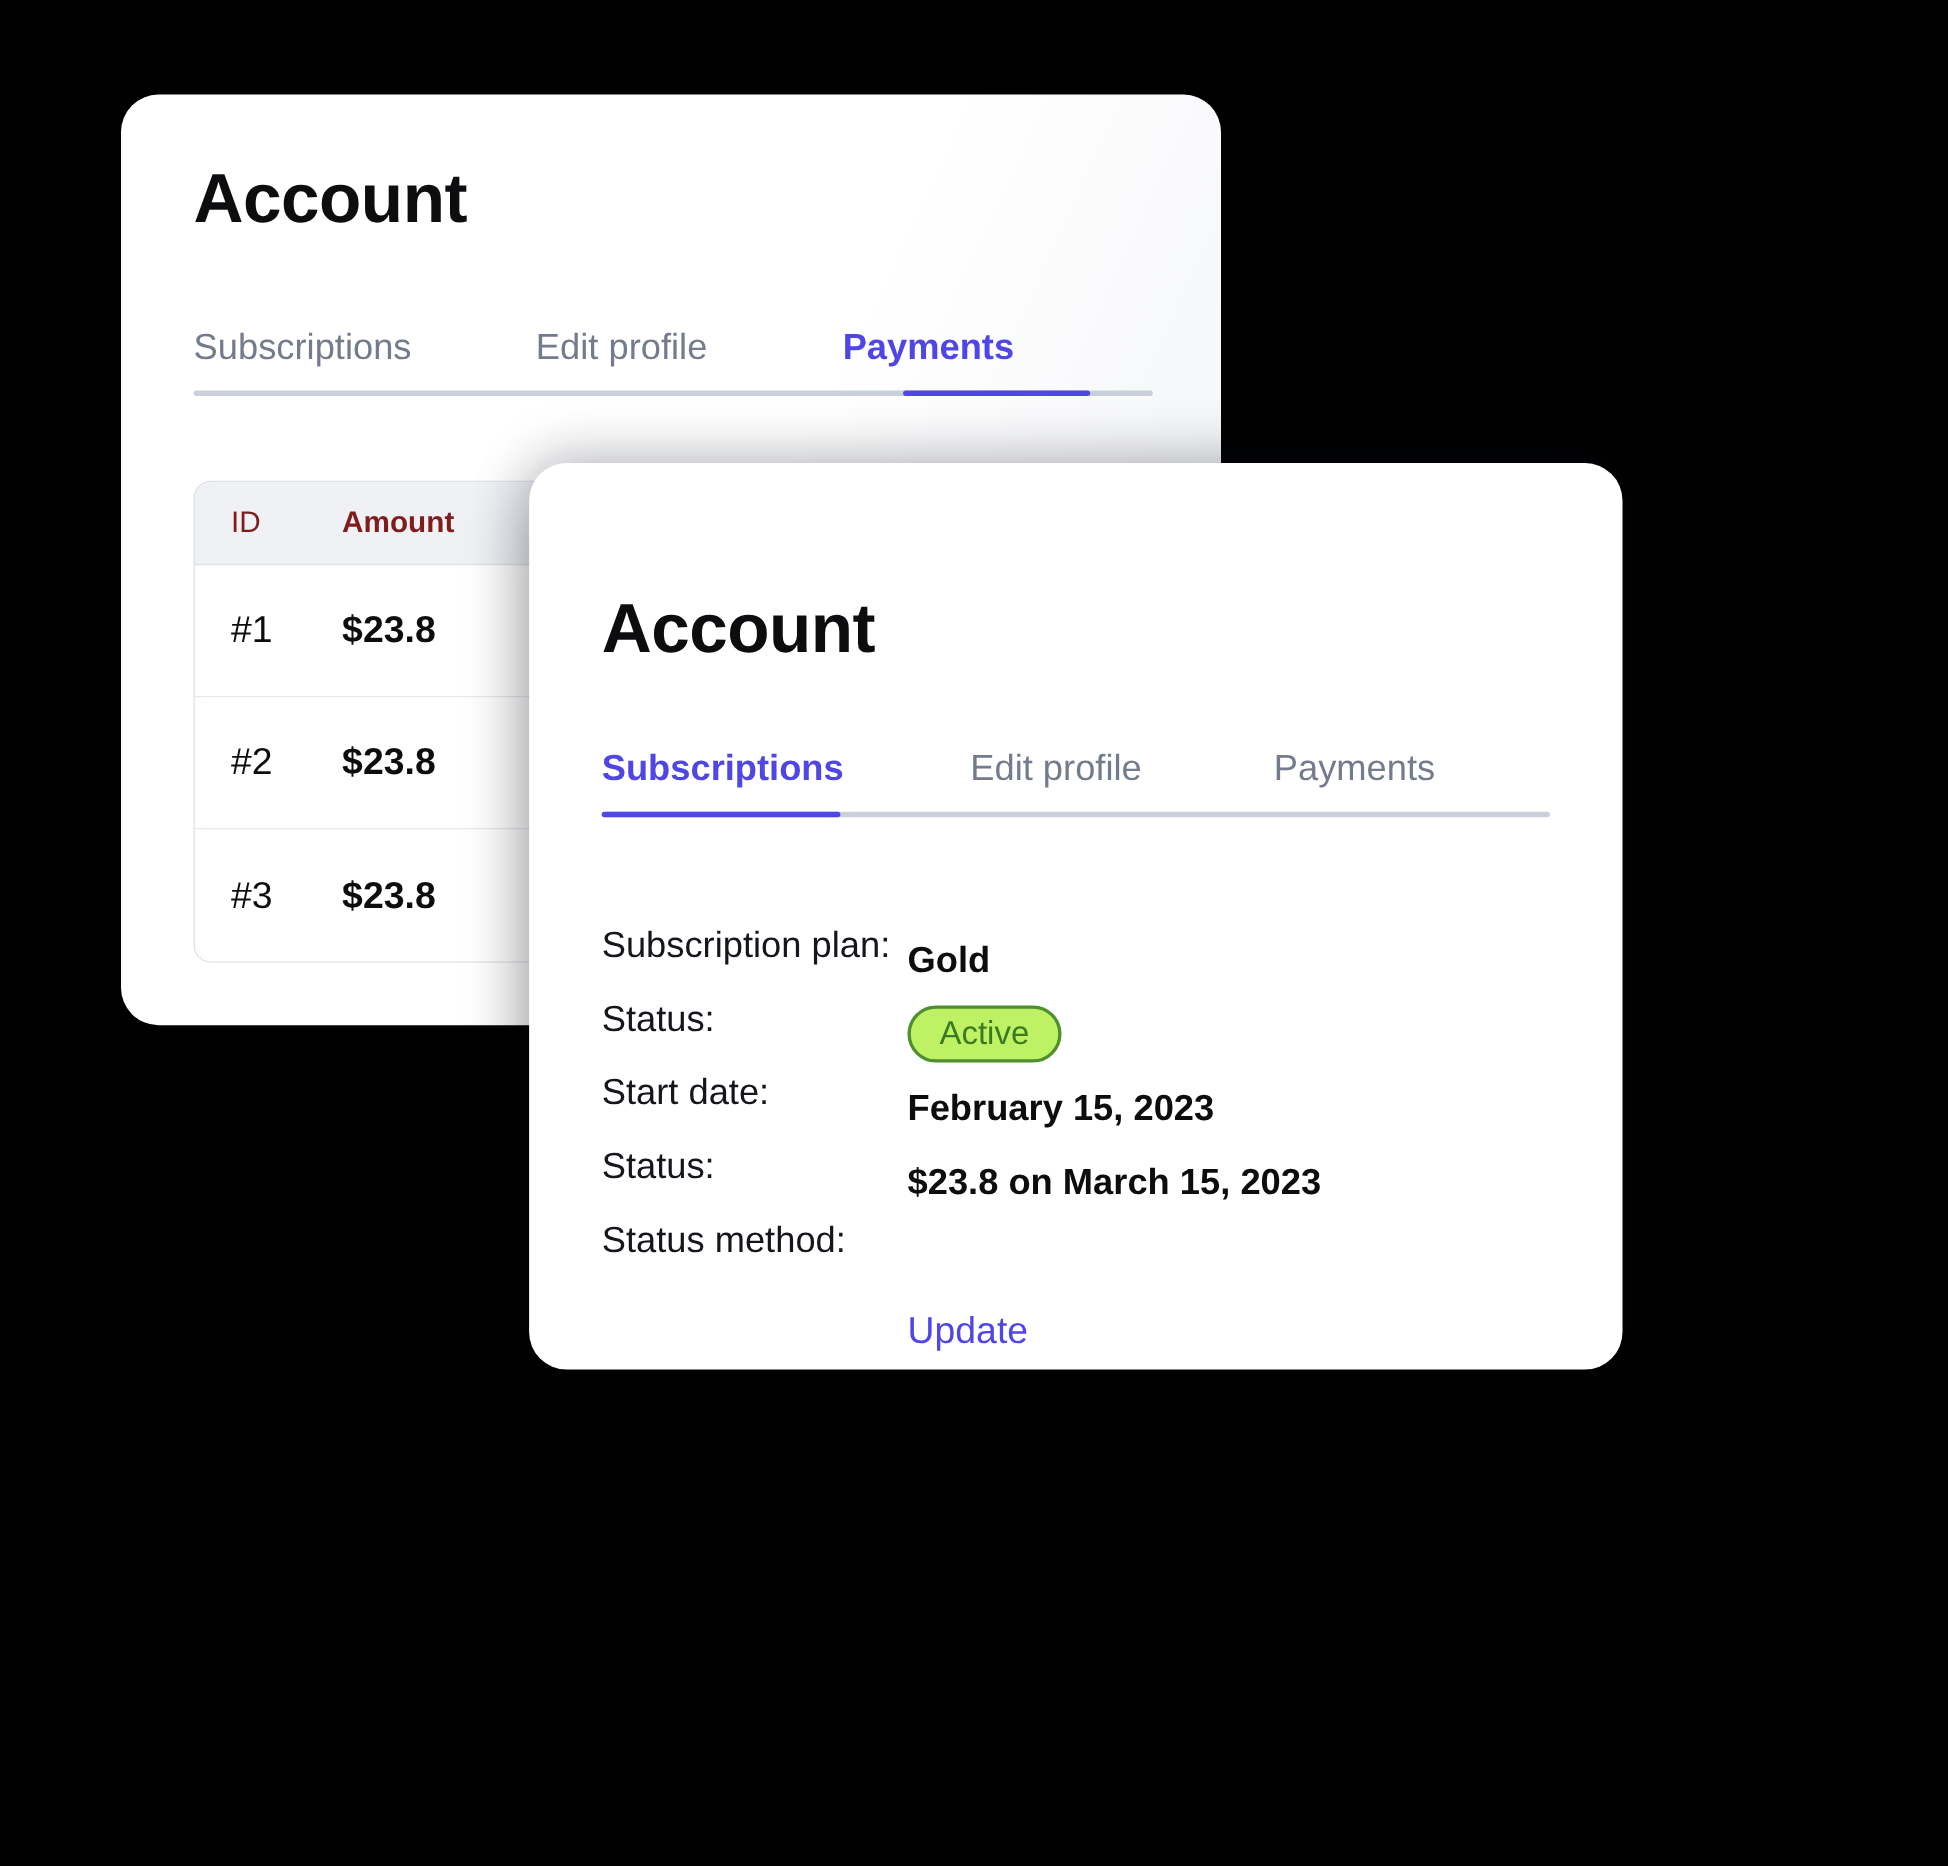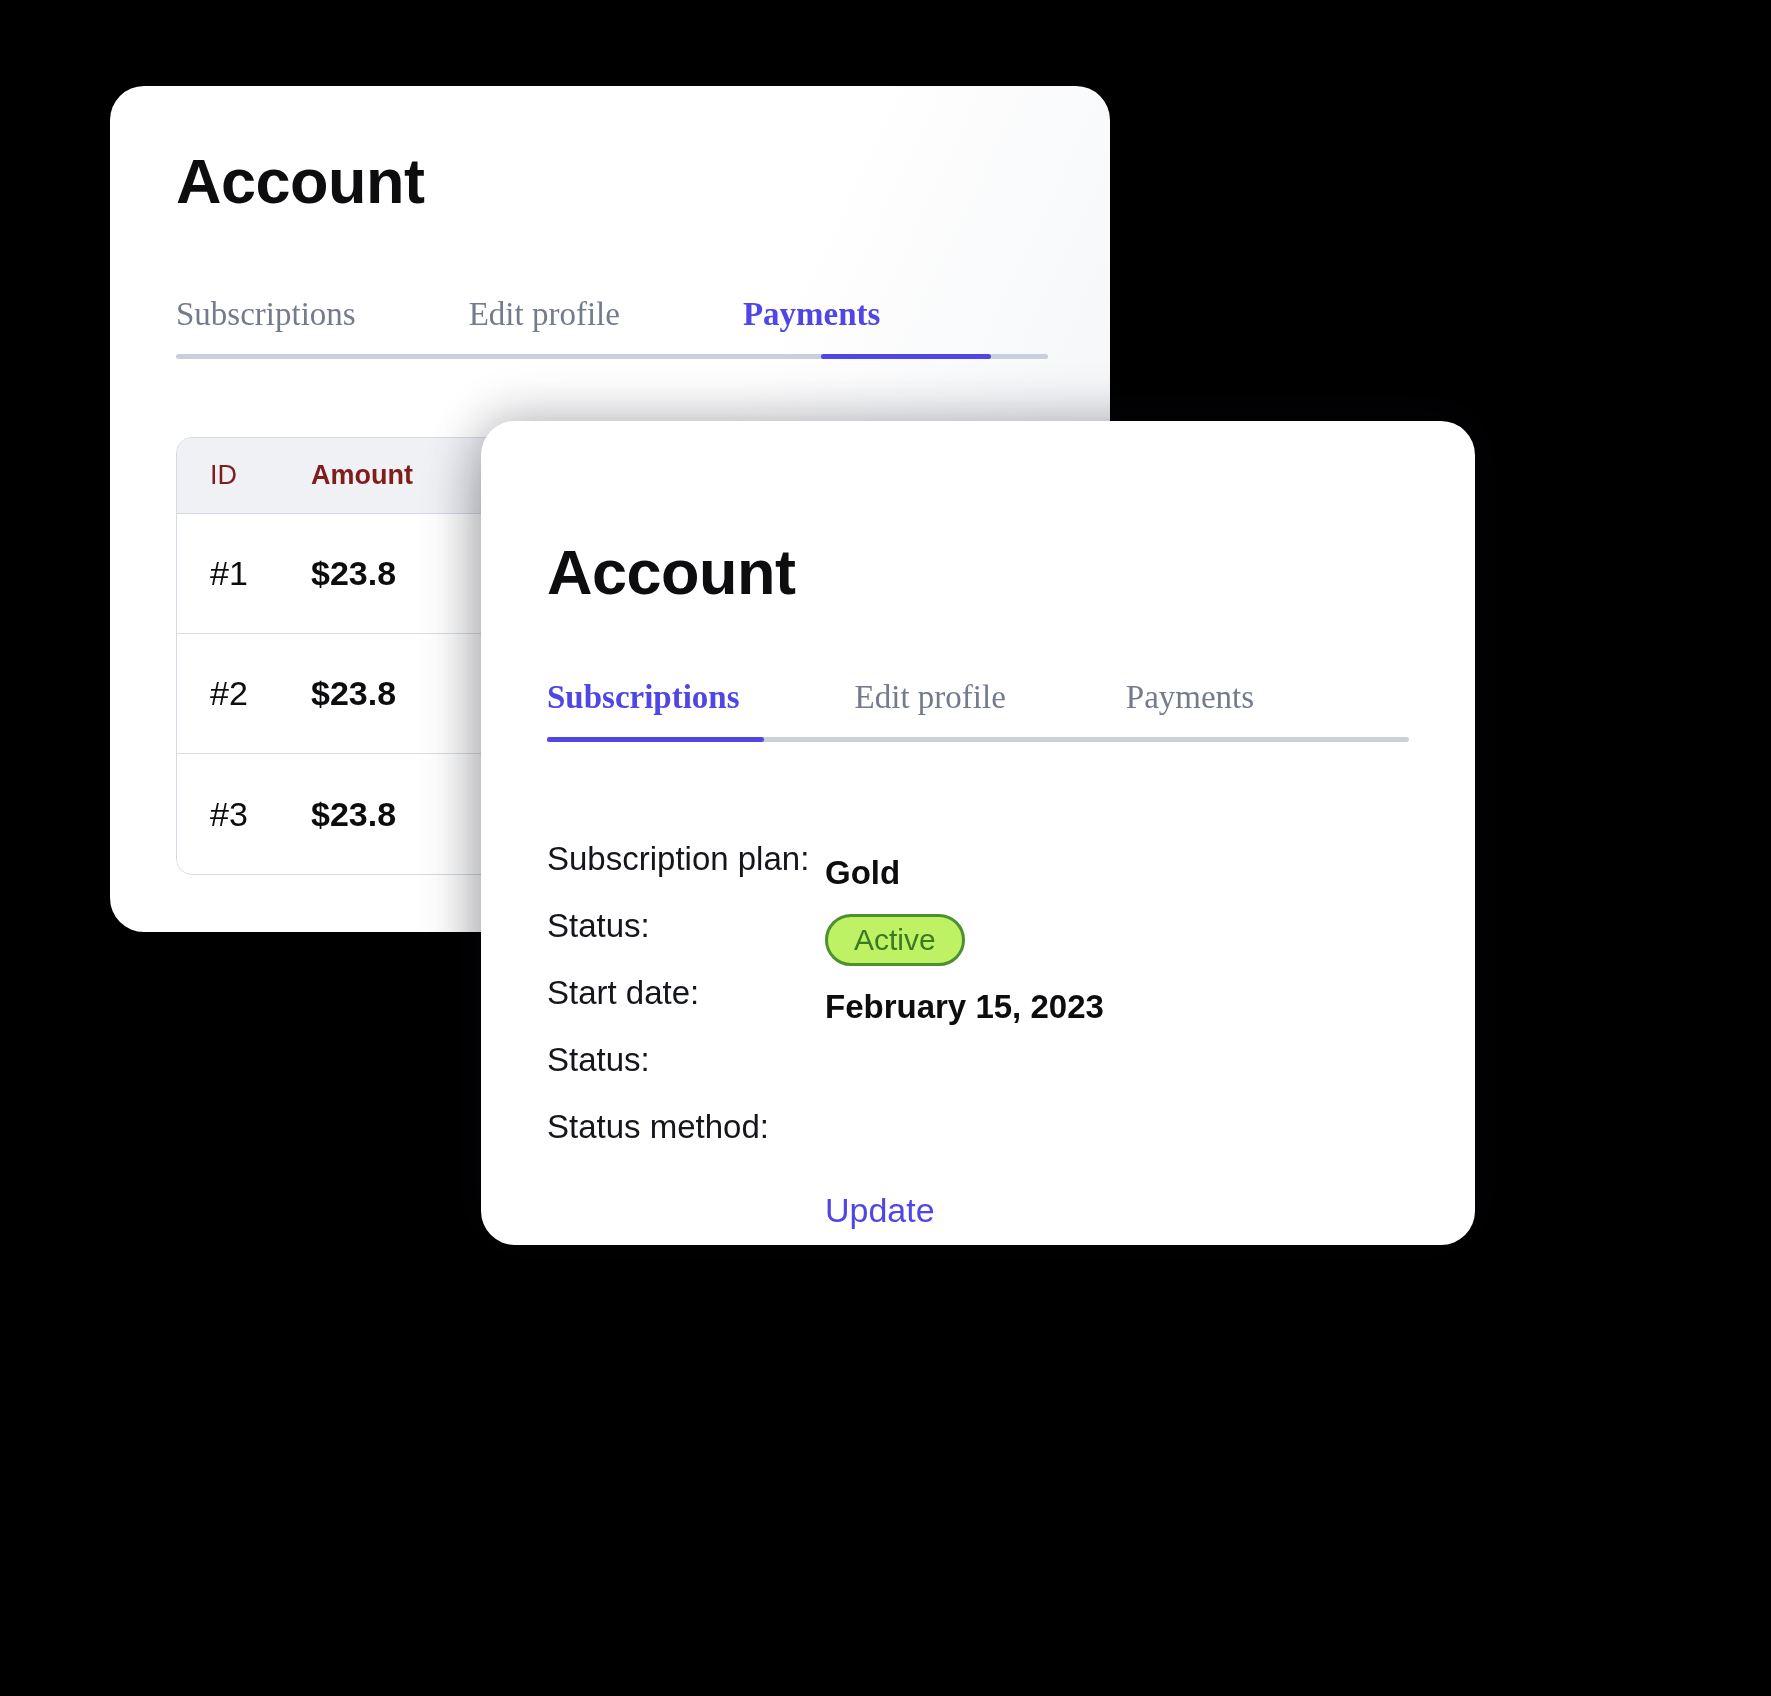--- a/index.html
+++ b/index.html
@@ -53,21 +53,20 @@
   #tabs-back  { left: 66px; top: 210px; width: 872px; }
   #tabs-front { left: 66px; top: 258px; width: 862px; }
 
   .tab {
     position: relative;
     font-size: 33px;
     color: #737b8c;
     padding-bottom: 26px;
     white-space: nowrap;
     cursor: pointer;
-    font-family: Liberation Serif, serif;
   }
   .tab.active { color: #4f46e5; font-weight: 700; }
 
   .tab-rail {
     position: absolute;
     left: 0; right: 0;
     bottom: 0;
     height: 5px;
     background: #c9cfdb;
     border-radius: 3px;
@@ -260,20 +259,21 @@
         </div>
       </div>
 
       <div class="drow">
         <div class="dlabel">Start date:</div>
         <div class="dvalue">February 15, 2023</div>
       </div>
 
       <div class="drow">
         <div class="dlabel">Status:</div>
+        <div class="dvalue">$23.8 on March 15, 2023</div>
       </div>
 
       <div class="drow">
         <div class="dlabel">Status method:</div>
       </div>
 
       <div class="drow update-row">
         <div class="update-spacer"></div>
         <div class="link-update">Update</div>
       </div>

